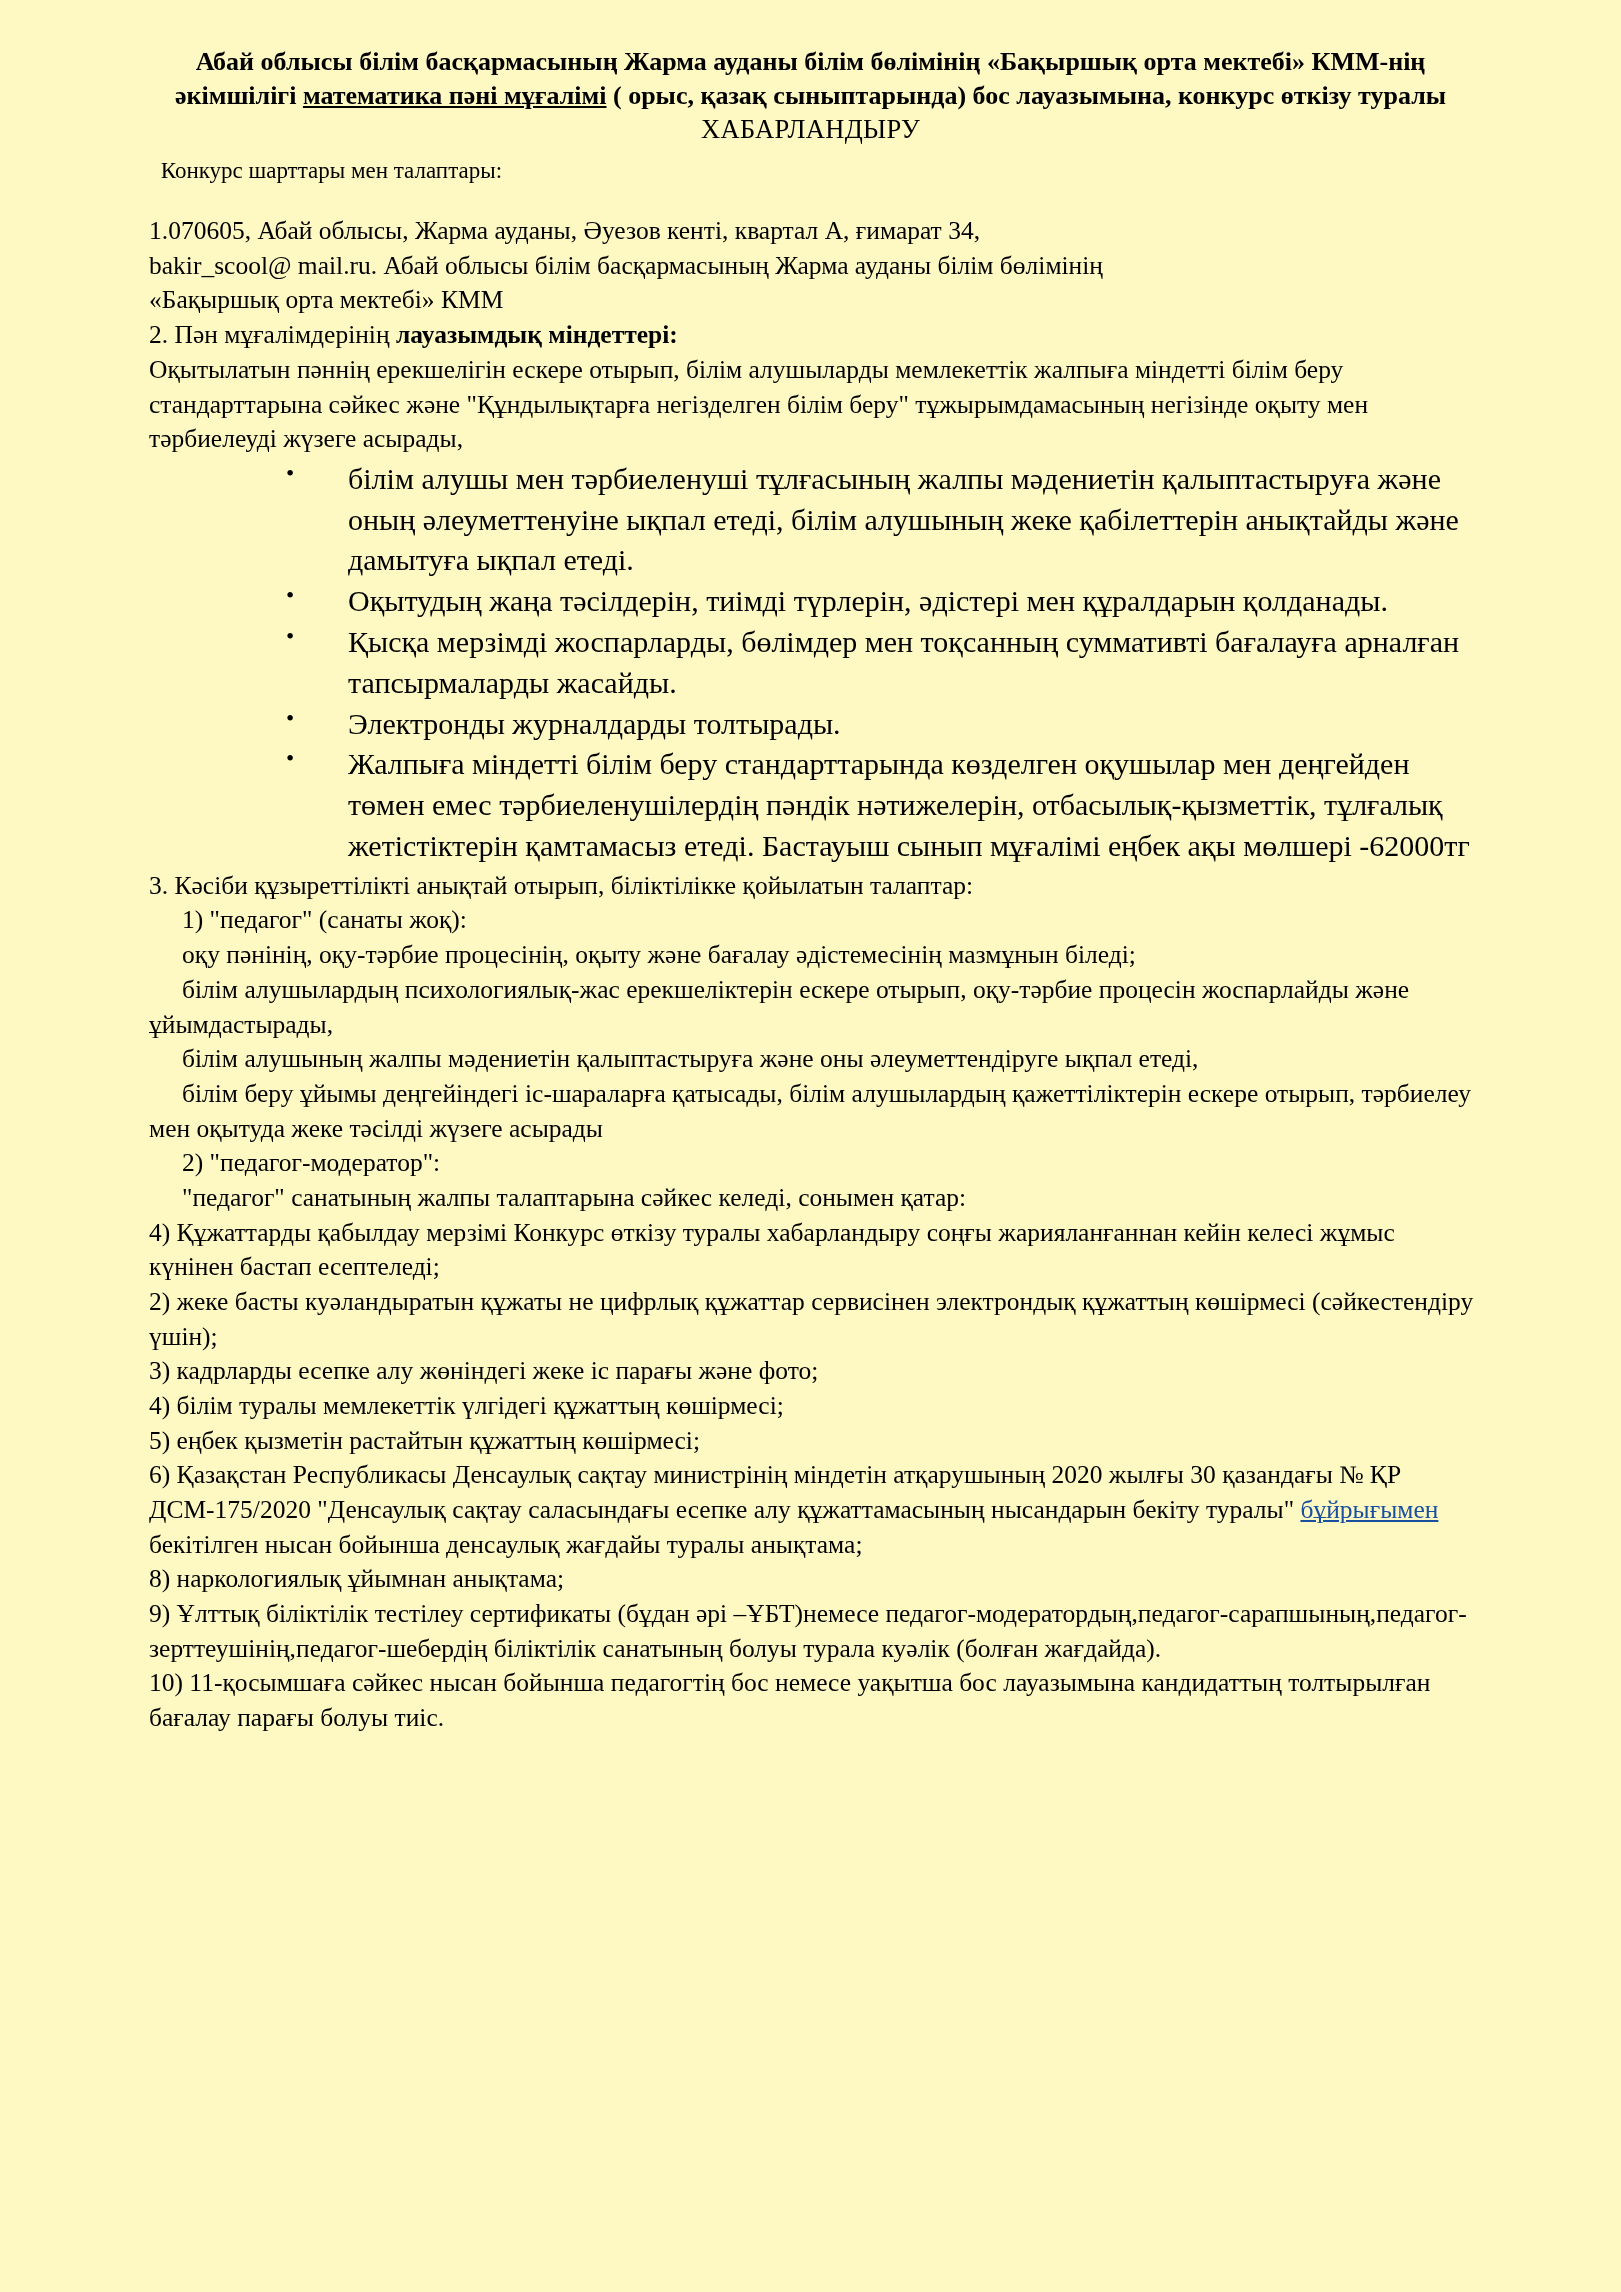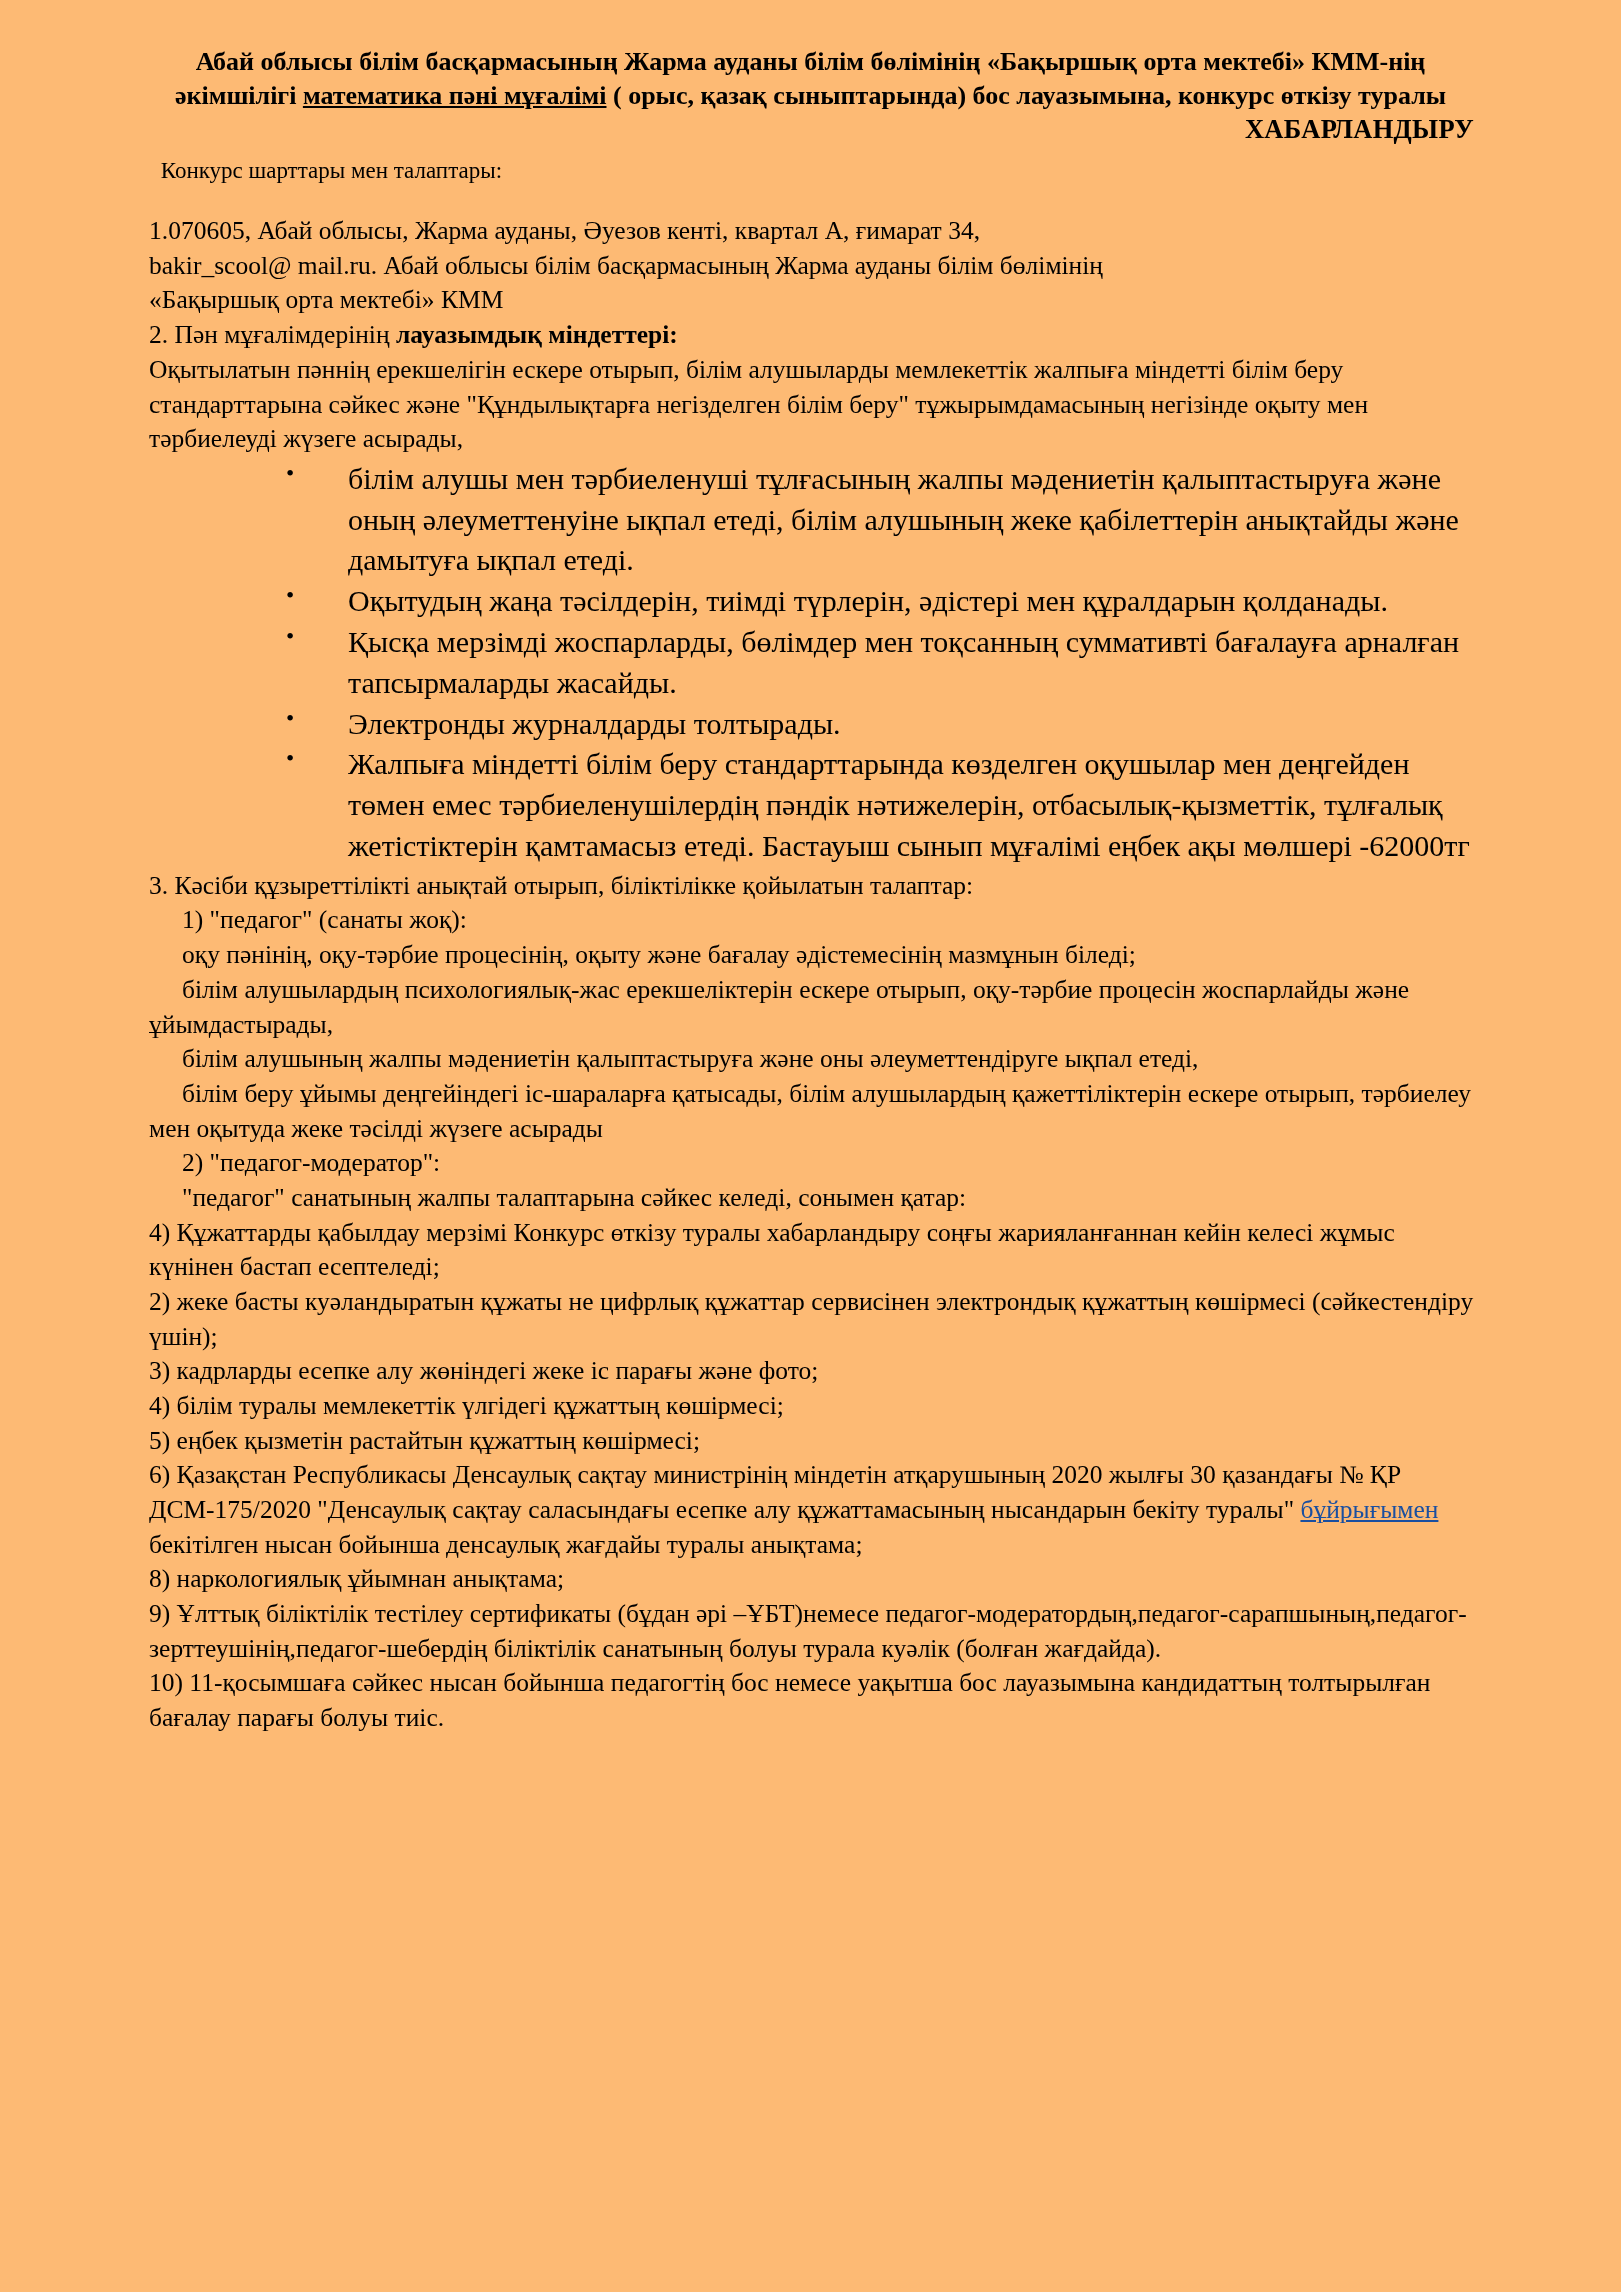--- a/index.html
+++ b/index.html
@@ -9,40 +9,40 @@
   }
   body {
     font-family: "Liberation Serif", "DejaVu Serif", serif;
     color: #000000;
   }
   .page {
     position: relative;
     width: 1621px;
     height: 2293px;
     margin: 0 auto;
-    background: #fdba74;
+    background: #fef9c3;
     box-sizing: border-box;
     padding: 45px 147px 0 147px;
     overflow: hidden;
   }
   .doc-title {
     text-align: center;
     font-weight: bold;
     font-size: 26px;
     line-height: 1.30;
     margin: 0;
     padding: 0 4.9px;
   }
   .doc-title .u {
     text-decoration: underline;
   }
   .doc-title-word {
     display: block;
-    text-align: right;
-    font-weight: bold;
+    text-align: center;
+    font-weight: normal;
     font-size: 26.5px;
     letter-spacing: 0.3px;
     margin-top: 1px;
   }
   .lead {
     font-size: 23px;
     line-height: 1.32;
     margin: 11.8px 0 0 13.7px;
   }
   .gap {

